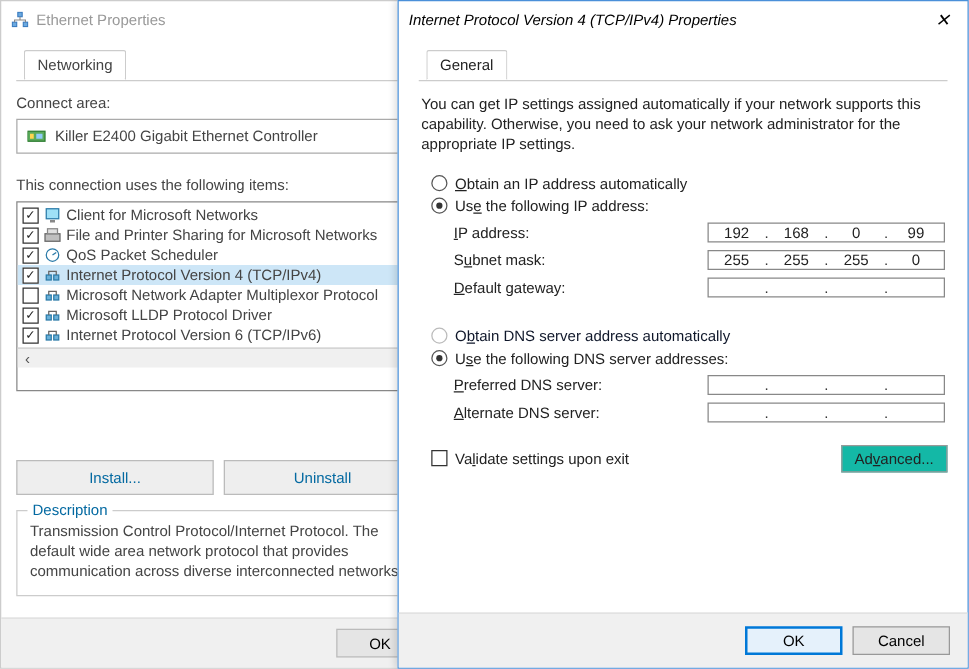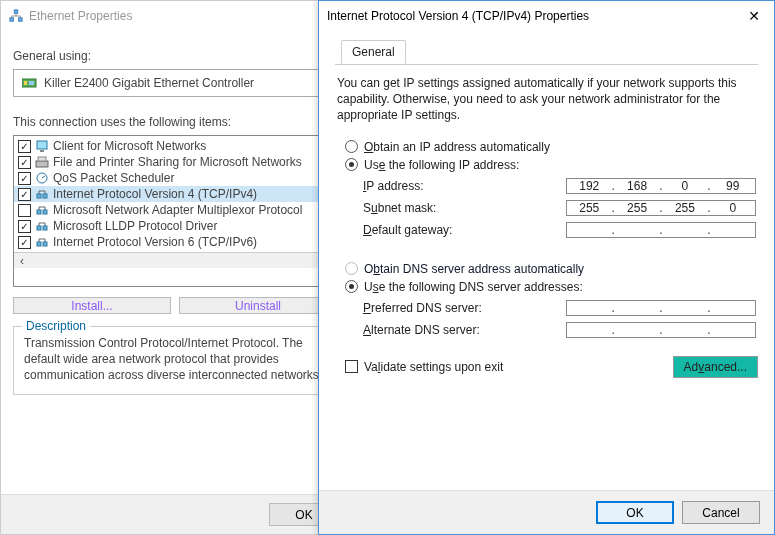--- a/index.html
+++ b/index.html
@@ -21,33 +21,33 @@
 .items-box { border: 1px solid #888; height: 152px; overflow: hidden; background: #fff; margin-top: 4px; }
 .items-inner { padding: 2px 0; }
 .item-row { display: flex; align-items: center; gap: 4px; padding: 1px 4px; white-space: nowrap; }
 .item-row.sel { background: #cde6f7; }
 .chk { width: 13px; height: 13px; border: 1px solid #333; background: #fff; display: inline-flex; align-items: center; justify-content: center; font-size: 10px; color: #222; }
 .chk.off { color: transparent; }
 .proto-icon { width: 14px; height: 14px; display:inline-block;}
 .hscroll { border-top: 1px solid #ccc; height: 16px; background: #f0f0f0; display:flex; align-items:center; justify-content:space-between; padding:0 2px;}
 .hscroll .arrow{width:12px;height:12px;display:flex;align-items:center;justify-content:center;color:#555;}
 .btn-row { display: flex; gap: 8px; margin-top: 10px; }
-.btn { flex:1; border: 1px solid #bbb; background: #eee; height: 17px; display:flex; align-items:center; justify-content:center; color:#8b5cf6;}
+.btn { flex:1; border: 1px solid #bbb; background: #eee; height: 28px; display:flex; align-items:center; justify-content:center; color:#0369a1;margin-top:45px;}
 .fieldset { border: 1px solid #ccc; margin-top: 12px; padding: 8px 10px 10px; position: relative; }
 .fieldset .legend { position: absolute; top: -8px; left: 8px; background: #fff; padding: 0 4px; color: #0369a1; }
 .desc-text { color:#444; line-height:1.35;}
 .bottom-bar-back{position:absolute; bottom:0; left:0; right:0; height:40px; background:#f0f0f0; border-top:1px solid #ddd; display:flex; justify-content:flex-end; align-items:center; padding-right:10px;}
 .bottom-bar-back .obtn{width:70px;height:23px;border:1px solid #bbb;background:#e5e5e5;display:flex;align-items:center;justify-content:center;}
 
 
 .win-front {
   position: absolute; left: 318px; top: 0; width: 457px; height: 535px;
   background: #fff; border: 1px solid #4a90d9; box-shadow: -2px 0 6px rgba(0,0,0,0.15);
 }
-.win-front .titlebar { color: #000; justify-content: space-between; }
+.win-front .titlebar { color: #000; justify-content: space-between; font-style: italic; }
 .close-x { font-size: 14px; padding: 0 6px; }
 .front-body { padding: 8px 16px; color: #222; }
 .front-body .tab-strip{margin-bottom:10px;}
 .info-txt { margin: 8px 2px 16px; line-height: 1.35; }
 .radio-row { display: flex; align-items: center; gap: 6px; margin: 4px 0 4px 10px; }
 .radio { width: 13px; height: 13px; border: 1px solid #555; border-radius: 50%; display:inline-flex; align-items:center; justify-content:center;}
 .radio.disabled{border-color:#bbb;}
 .radio .dot{width:5px;height:5px;background:#333;border-radius:50%;}
 .radio.sel .dot{display:block;} .radio:not(.sel) .dot{display:none;}
 .radio-label.disabled{color:#0f172a;}
@@ -75,21 +75,24 @@
   <div class="titlebar">
     <svg class="net-icon" viewBox="0 0 16 16">
         <rect x="6" y="1" width="4" height="4" fill="#6aa9e0" stroke="#3a7bbf"></rect>
         <rect x="1" y="10" width="4" height="4" fill="#6aa9e0" stroke="#3a7bbf"></rect>
         <rect x="11" y="10" width="4" height="4" fill="#6aa9e0" stroke="#3a7bbf"></rect>
         <path d="M8 5v3M3 10v-2h10v2" stroke="#888" fill="none"></path>
       </svg>
     <span>Ethernet Properties</span>
   </div>
   <div class="back-body cut">
-    <div class="label-txt">General using:</div>
+    <div class="tab-strip">
+      <span class="tab">Networking</span>
+    </div>
+    <div class="label-txt">Connect area:</div>
     <div class="adapter-box">
       <svg class="adapter-icon" viewBox="0 0 16 14">
           <rect x="0" y="3" width="14" height="8" fill="#5aaa5a" stroke="#2e7d32"></rect>
           <rect x="2" y="5" width="3" height="4" fill="#ffd54f"></rect>
           <rect x="7" y="5" width="5" height="4" fill="#90caf9"></rect>
         </svg>
       <span>Killer E2400 Gigabit Ethernet Controller</span>
     </div>
     <div class="cfg-btn"></div>
     <div class="label-txt" style="margin-top:18px">This connection uses the following items:</div>

